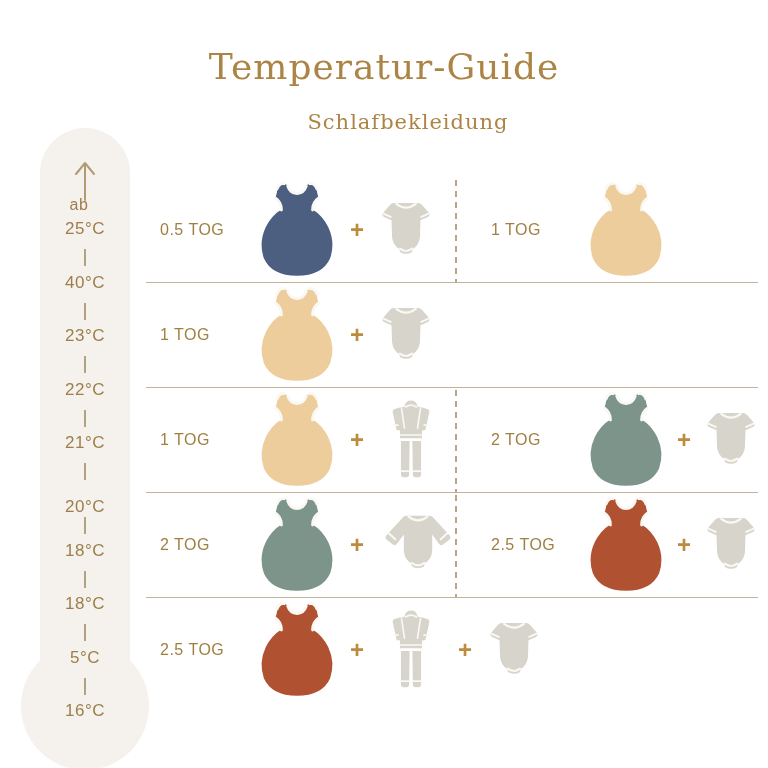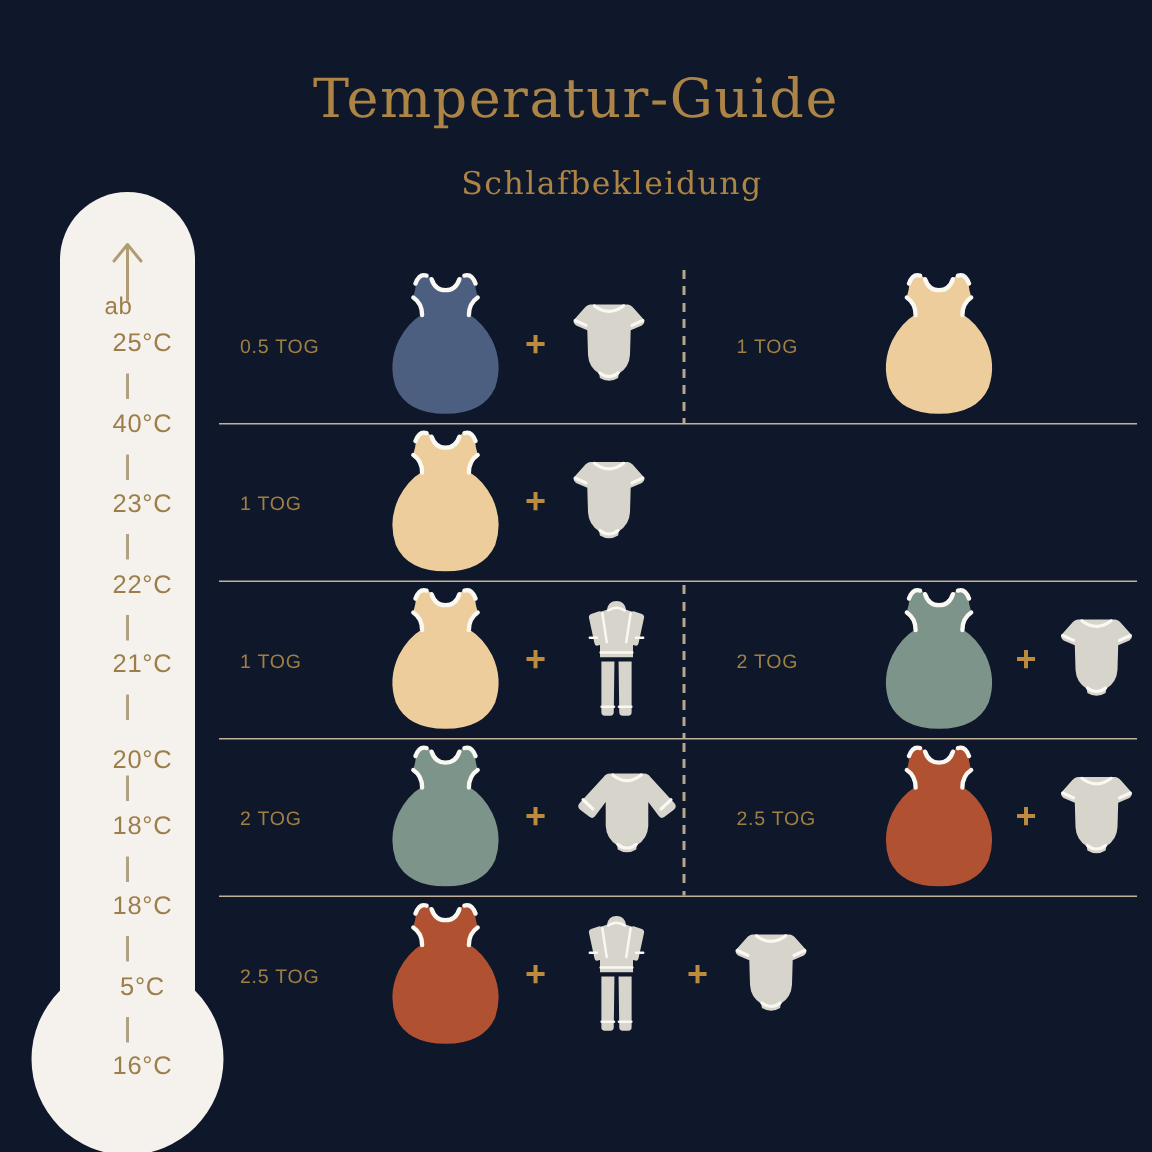--- a/index.html
+++ b/index.html
@@ -1,42 +1,42 @@
 <!DOCTYPE html>
 <html><head>
 <meta charset="utf-8">
 <style>
   html,body{margin:0;padding:0;}
   body{width:768px;height:768px;overflow:hidden;background:#e9e4df;font-family:"Liberation Sans",sans-serif;}
-  #app{position:relative;width:768px;height:768px;background:#0f172a;overflow:hidden;}
+  #app{position:relative;width:768px;height:768px;background:#ffffff;overflow:hidden;}
 
   .page-title{position:absolute;top:46px;left:0;width:100%;text-align:center;
     font-family:"DejaVu Serif","Liberation Serif",serif;font-size:36px;letter-spacing:1px;color:#ac8445;}
   .page-subtitle{position:absolute;top:110px;left:0;width:100%;text-align:center;
     font-family:"DejaVu Serif","Liberation Serif",serif;font-size:21px;letter-spacing:1px;color:#ac8445;padding-left:24px;}
 
   .thermo-stem{position:absolute;left:40px;top:128px;width:90px;height:566px;
     background:#f5f2ed;border-radius:45px 45px 0 0;}
   .thermo-bulb{position:absolute;left:21px;top:642px;width:128px;height:128px;
     border-radius:50%;background:#f5f2ed;}
   .arrow-wrap{position:absolute;left:67px;top:156px;width:36px;height:46px;}
   .ab-label{position:absolute;left:40px;top:196px;width:78px;text-align:center;
     font-size:16px;color:#9d7e4b;letter-spacing:.5px;}
   .temp-label{position:absolute;left:40px;width:90px;text-align:center;
-    font-size:17px;color:#9d7e4b;letter-spacing:.5px;line-height:22px;padding-left:10px;}
+    font-size:17px;color:#9d7e4b;letter-spacing:.5px;line-height:22px;}
   .temp-tick{position:absolute;left:84px;width:2px;height:17px;background:#b3a183;}
 
   .guide{position:absolute;left:146px;top:178px;width:612px;height:524px;
     display:flex;flex-direction:column;}
   .guide-row{flex:1;display:flex;position:relative;border-bottom:1.5px solid #c2b29a;}
   .guide-row.no-line{border-bottom:none;}
   .half{display:flex;align-items:center;}
   .half-left{width:297px;flex:none;position:relative;padding-left:14px;gap:14px;}
   .half-right{flex:1;padding-left:34px;gap:12px;}
-  .tog-label{flex:none;width:84px;font-size:13px;color:#a07f42;letter-spacing:.5px;}
+  .tog-label{flex:none;width:84px;font-size:16px;color:#a07f42;letter-spacing:.5px;}
   .plus{flex:none;font-size:24px;font-weight:bold;color:#bd8b3d;line-height:1;}
   .icon{flex:none;display:flex;align-items:center;}
   .v-divider{position:absolute;right:0;top:2px;bottom:0;width:2px;
     background:repeating-linear-gradient(to bottom,#b7a68c 0 6px,transparent 6px 11px);}
 </style>
 </head>
 <body>
 <div id="app">
 
   <div class="page-title">Temperatur-Guide</div>

